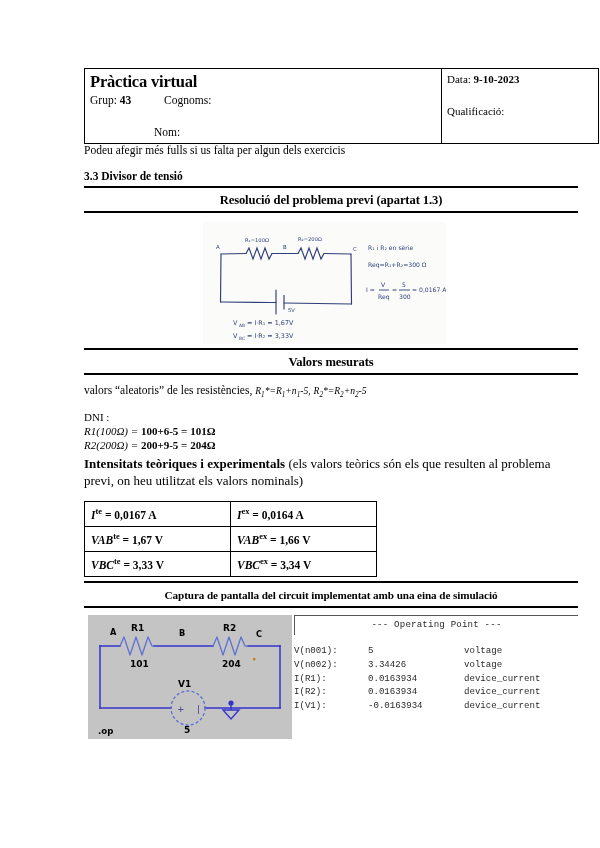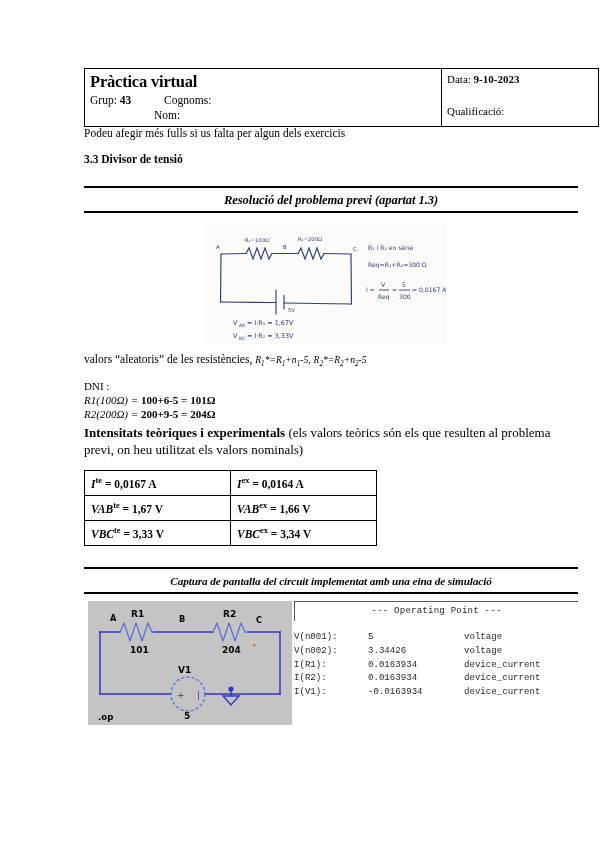--- a/index.html
+++ b/index.html
@@ -51,21 +51,21 @@
   }
   .grup-line {
     font-size: 11.5px;
     white-space: nowrap;
     margin-top: 1px;
   }
   .grup-line .gval { font-weight: bold; }
   .cognoms { display: inline-block; margin-left: 30px; }
   .nom-line {
     font-size: 11.5px;
-    margin-top: 3px;
+    margin-top: 20px;
     padding-left: 64px;
   }
   .data-line {
     font-size: 11px;
     white-space: nowrap;
   }
   .data-line .dval { font-weight: bold; }
   .qual-line {
     font-size: 11px;
     margin-top: 20px;
@@ -76,26 +76,25 @@
     font-size: 11.5px;
   }
   .subsection {
     font-size: 11.5px;
     font-weight: bold;
     margin-top: 14px;
   }
 
   
   .band {
-    margin-top: 21px;
+    margin-top: 4px;
     border-top: 2.4px solid #000;
     border-bottom: 2.4px solid #000;
     text-align: center;
     padding: 2px 0 3px 0;
-    font-style: italic;
   }
   .band-title {
     font-size: 12.6px;
     font-weight: bold;
     letter-spacing: -0.1px;
   }
   .band.small .band-title { font-size: 11.2px; }
 
   
   .scan-wrap {
@@ -296,20 +295,23 @@
             <text x="36" y="105" font-size="4.4">AB</text>
             <text x="44" y="103">= I·R₁ = 1,67V</text>
             <text x="30" y="116">V</text>
             <text x="36" y="118" font-size="4.4">BC</text>
             <text x="44" y="116">= I·R₂ = 3,33V</text>
           </g>
         </svg>
       </div>
     </div>
 
+    <div class="band">
+      <span class="band-title">Valors mesurats</span>
+    </div>
 
     <div class="measured-line">
       <span>valors “aleatoris” de les resistències,</span>
       <span class="formula"><span>R</span><sub>1</sub><span>*=R</span><sub>1</sub><span>+n</span><sub>1</sub><span>-5,</span></span>
       <span class="formula"><span>R</span><sub>2</sub><span>*=R</span><sub>2</sub><span>+n</span><sub>2</sub><span>-5</span></span>
     </div>
 
     <div class="dni-block">
       <div>DNI :</div>
       <div><span class="rlabel">R1(100Ω) = </span><b>100+6-5 = 101Ω</b></div>

